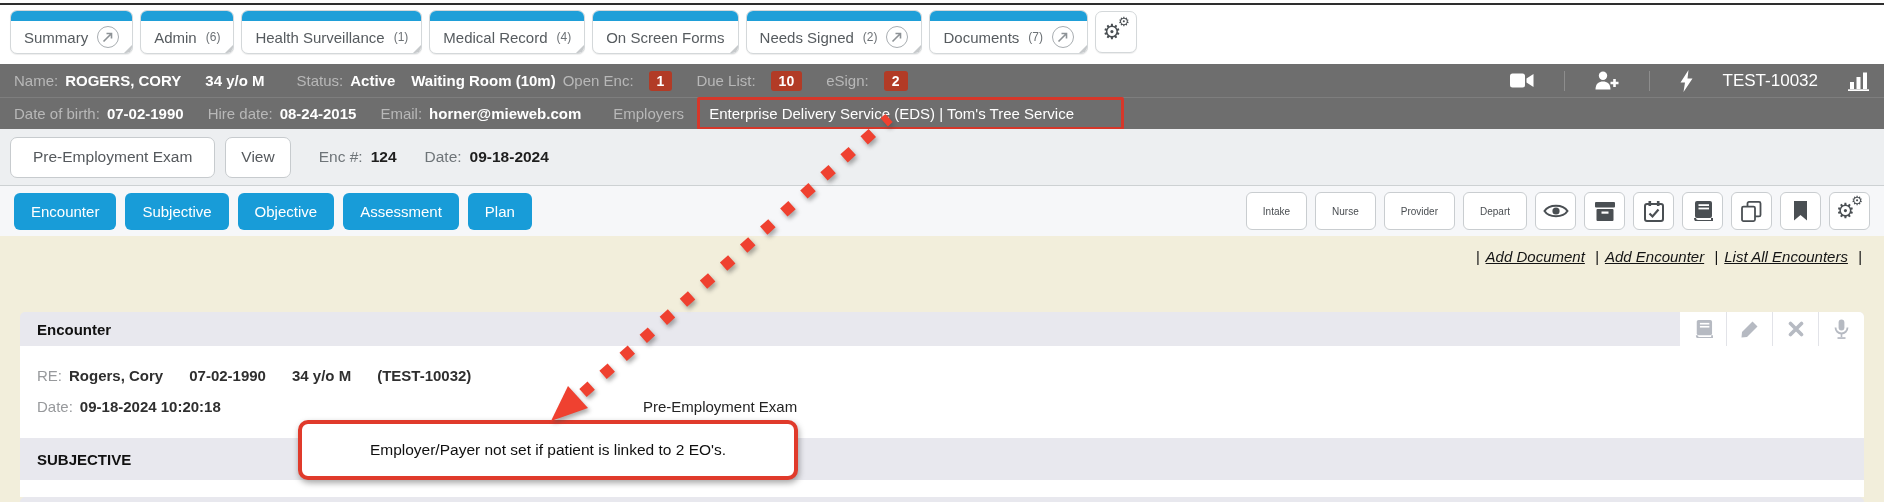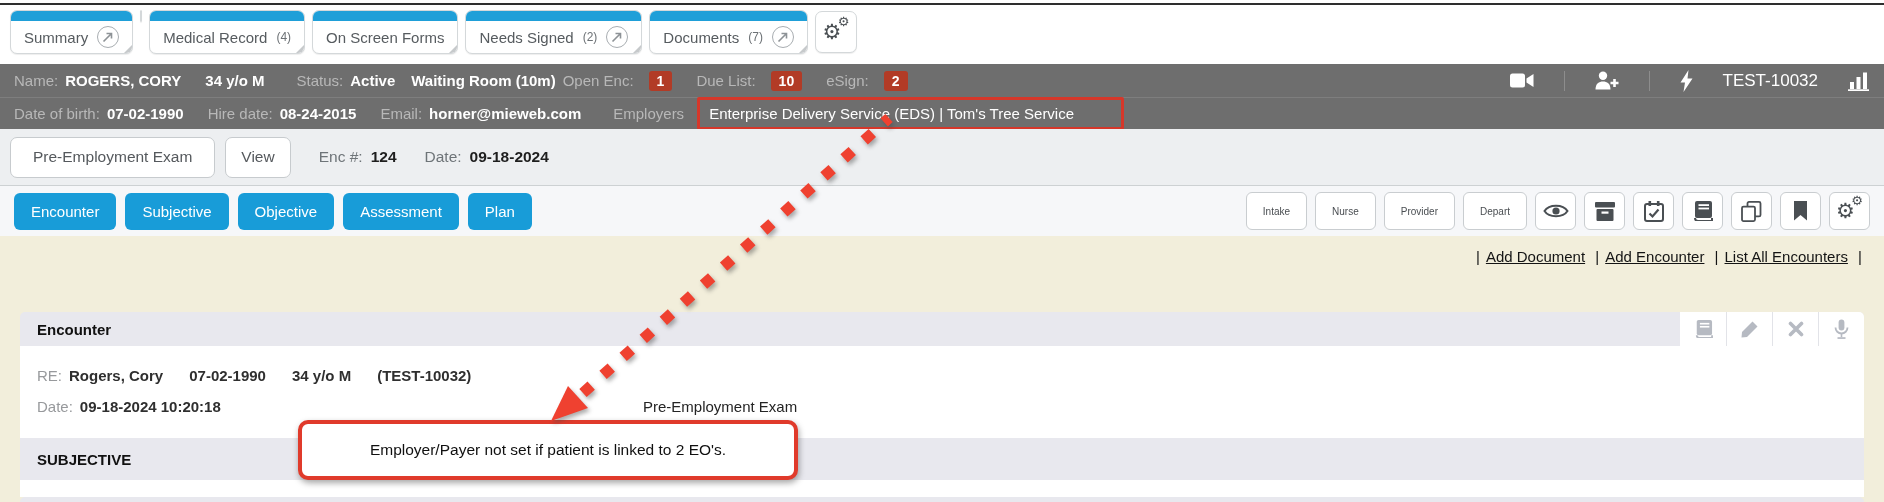--- a/index.html
+++ b/index.html
@@ -48,21 +48,21 @@
 
 
 .nav-row{position:absolute;top:186px;left:0;width:100%;height:50px;background:#f6f7f9;display:flex;align-items:center;padding:0 14px;}
 .blue-btn{height:37px;border-radius:6px;background:#189cd8;color:#fff;font-size:15px;display:flex;align-items:center;padding:0 17px;margin-right:9px;cursor:pointer;white-space:nowrap;}
 .right-group{margin-left:auto;display:flex;align-items:center;gap:8px;}
 .white-btn{height:38px;border:1px solid #c9cdd0;border-radius:6px;background:#fff;color:#4a4e52;font-size:10px;display:flex;align-items:center;padding:0 16px;cursor:pointer;white-space:nowrap;}
 .icon-btn{width:41px;height:38px;border:1px solid #c9cdd0;border-radius:6px;background:#fff;display:flex;align-items:center;justify-content:center;color:#4a4f53;cursor:pointer;}
 
 
 .content{position:absolute;top:236px;left:0;width:100%;height:266px;background:#f2eedb;}
-.links-row{position:absolute;top:12px;right:16px;font-size:15px;color:#141414;white-space:nowrap;}
+.links-row{position:absolute;top:12px;right:16px;font-size:15px;color:#141414;white-space:nowrap;font-style:italic;}
 .links-row .lnk{color:#141414;text-decoration:underline;cursor:pointer;}
 .links-row .pipe{margin:0 6px;}
 
 .card{position:absolute;left:20px;right:20px;top:76px;}
 .card-header{position:relative;height:34px;background:#e8e8ee;border-radius:5px 5px 0 0;display:flex;align-items:center;padding-left:17px;}
 .card-title{font-weight:bold;font-size:15px;color:#111;}
 .hdr-icons{position:absolute;right:0;top:0;height:34px;display:flex;background:#fff;border-radius:0 5px 0 0;}
 .hdr-cell{width:46px;display:flex;align-items:center;justify-content:center;border-left:1px solid #e2e3e8;color:#b6bac2;cursor:pointer;}
 .hdr-cell:first-child{border-left:none;}
 .card-body{background:#fff;height:92px;padding:19px 17px 0;font-size:15px;position:relative;}
@@ -95,20 +95,32 @@
         <span class="popout">
             <svg class="ic" width="12" height="12" viewBox="0 0 12 12">
               <path d="M1.5 10.5 L9 3 M4.5 2.5 H9.5 V7.5" fill="none" stroke="#8d9296" stroke-width="1.6"></path>
             </svg>
           </span>
       </div>
       <span class="tab-fold"></span>
     </div>
     <div class="tab">
       <div class="tab-blue"></div>
+      <div class="tab-body">
+        <span>Admin</span>
+        <span class="tab-count">(6)</span>
+      </div>
+      <span class="tab-fold"></span>
+    </div>
+    <div class="tab">
+      <div class="tab-blue"></div>
+      <div class="tab-body">
+        <span>Health Surveillance</span>
+        <span class="tab-count">(1)</span>
+      </div>
       <span class="tab-fold"></span>
     </div>
     <div class="tab">
       <div class="tab-blue"></div>
       <div class="tab-body">
         <span>Medical Record</span>
         <span class="tab-count">(4)</span>
       </div>
       <span class="tab-fold"></span>
     </div>

